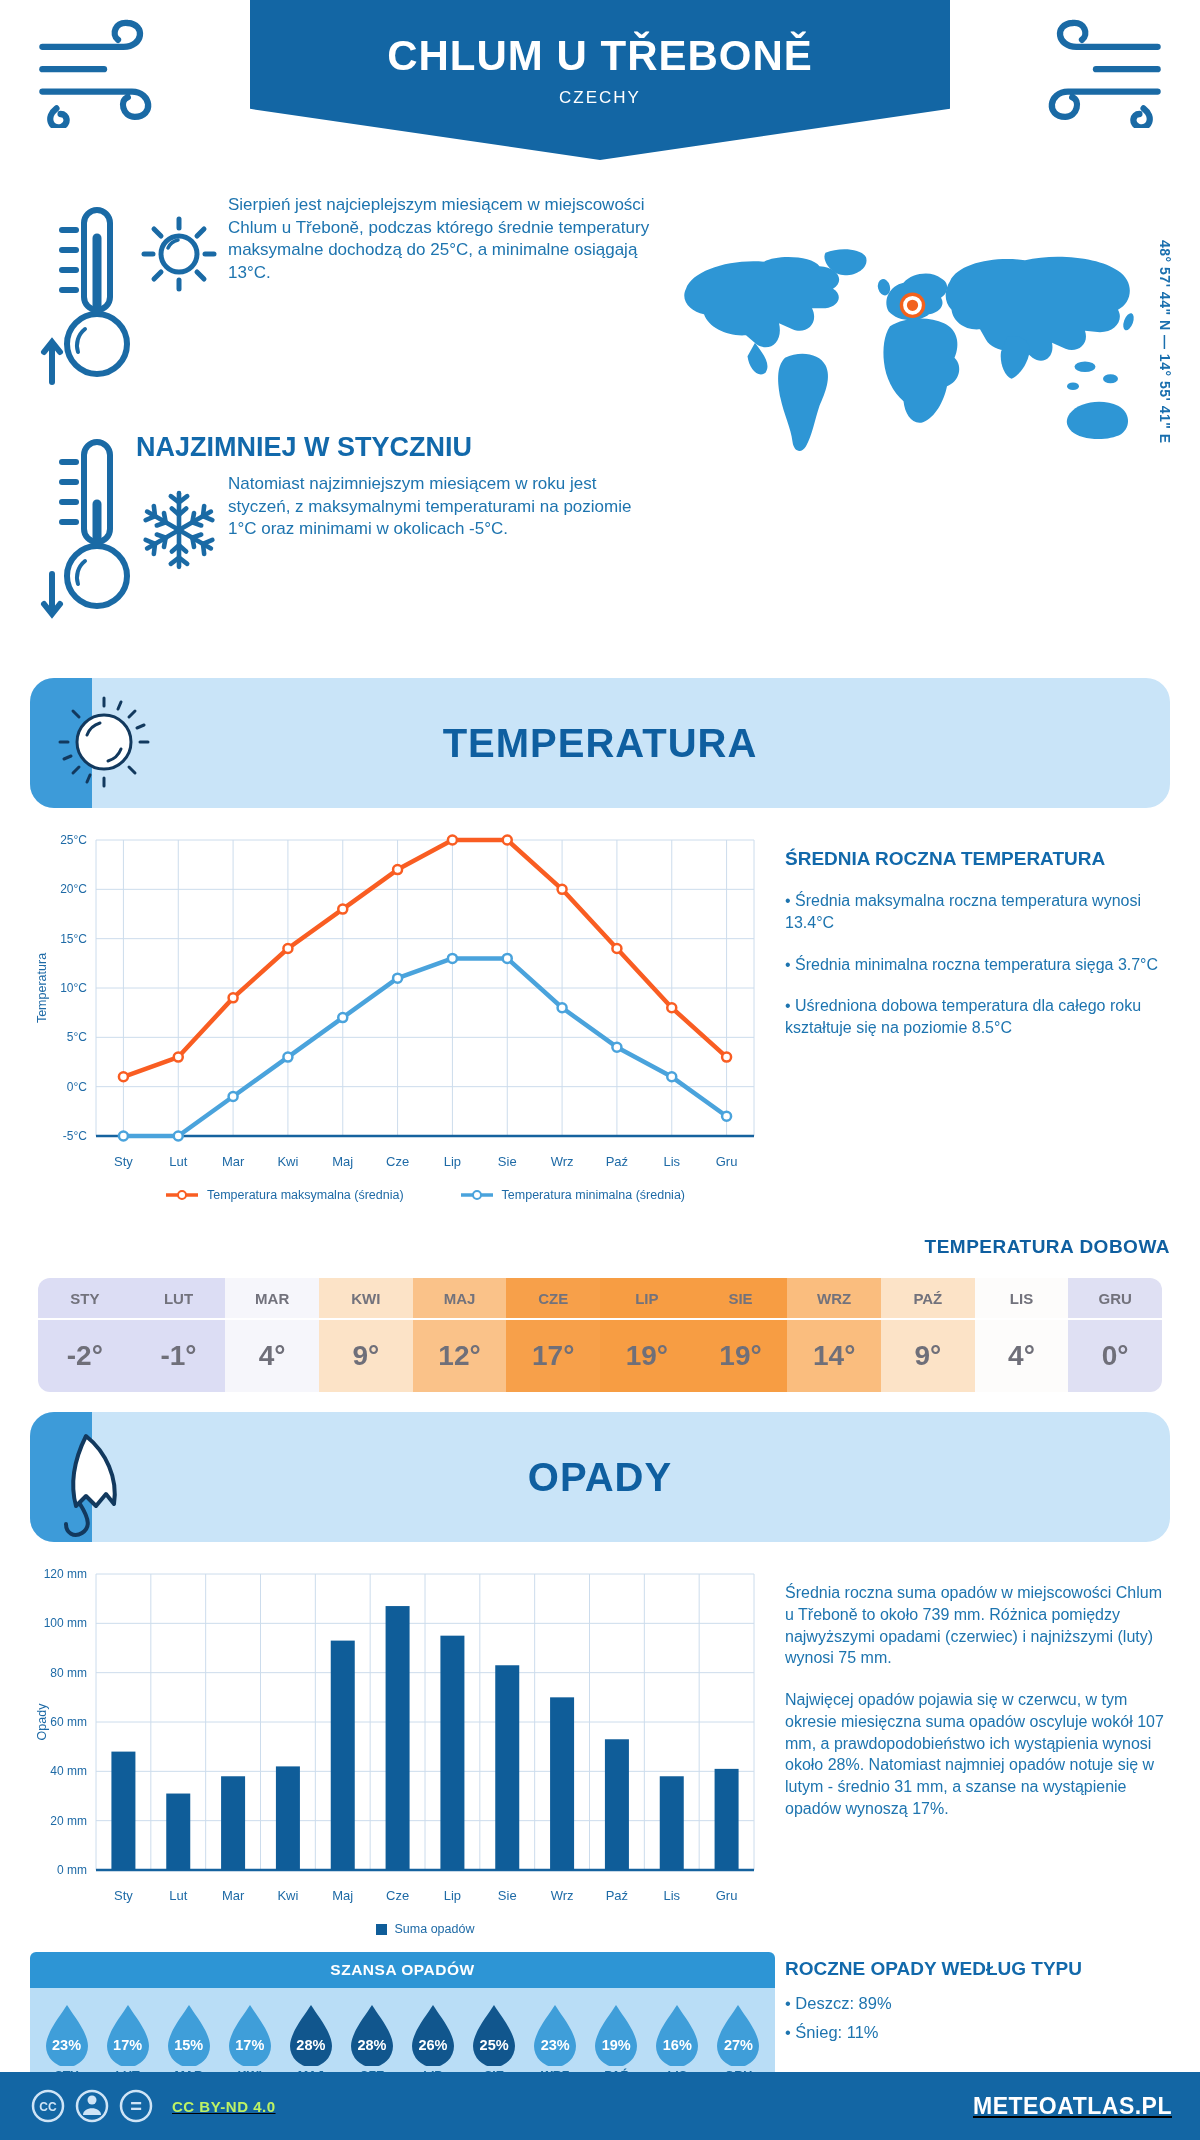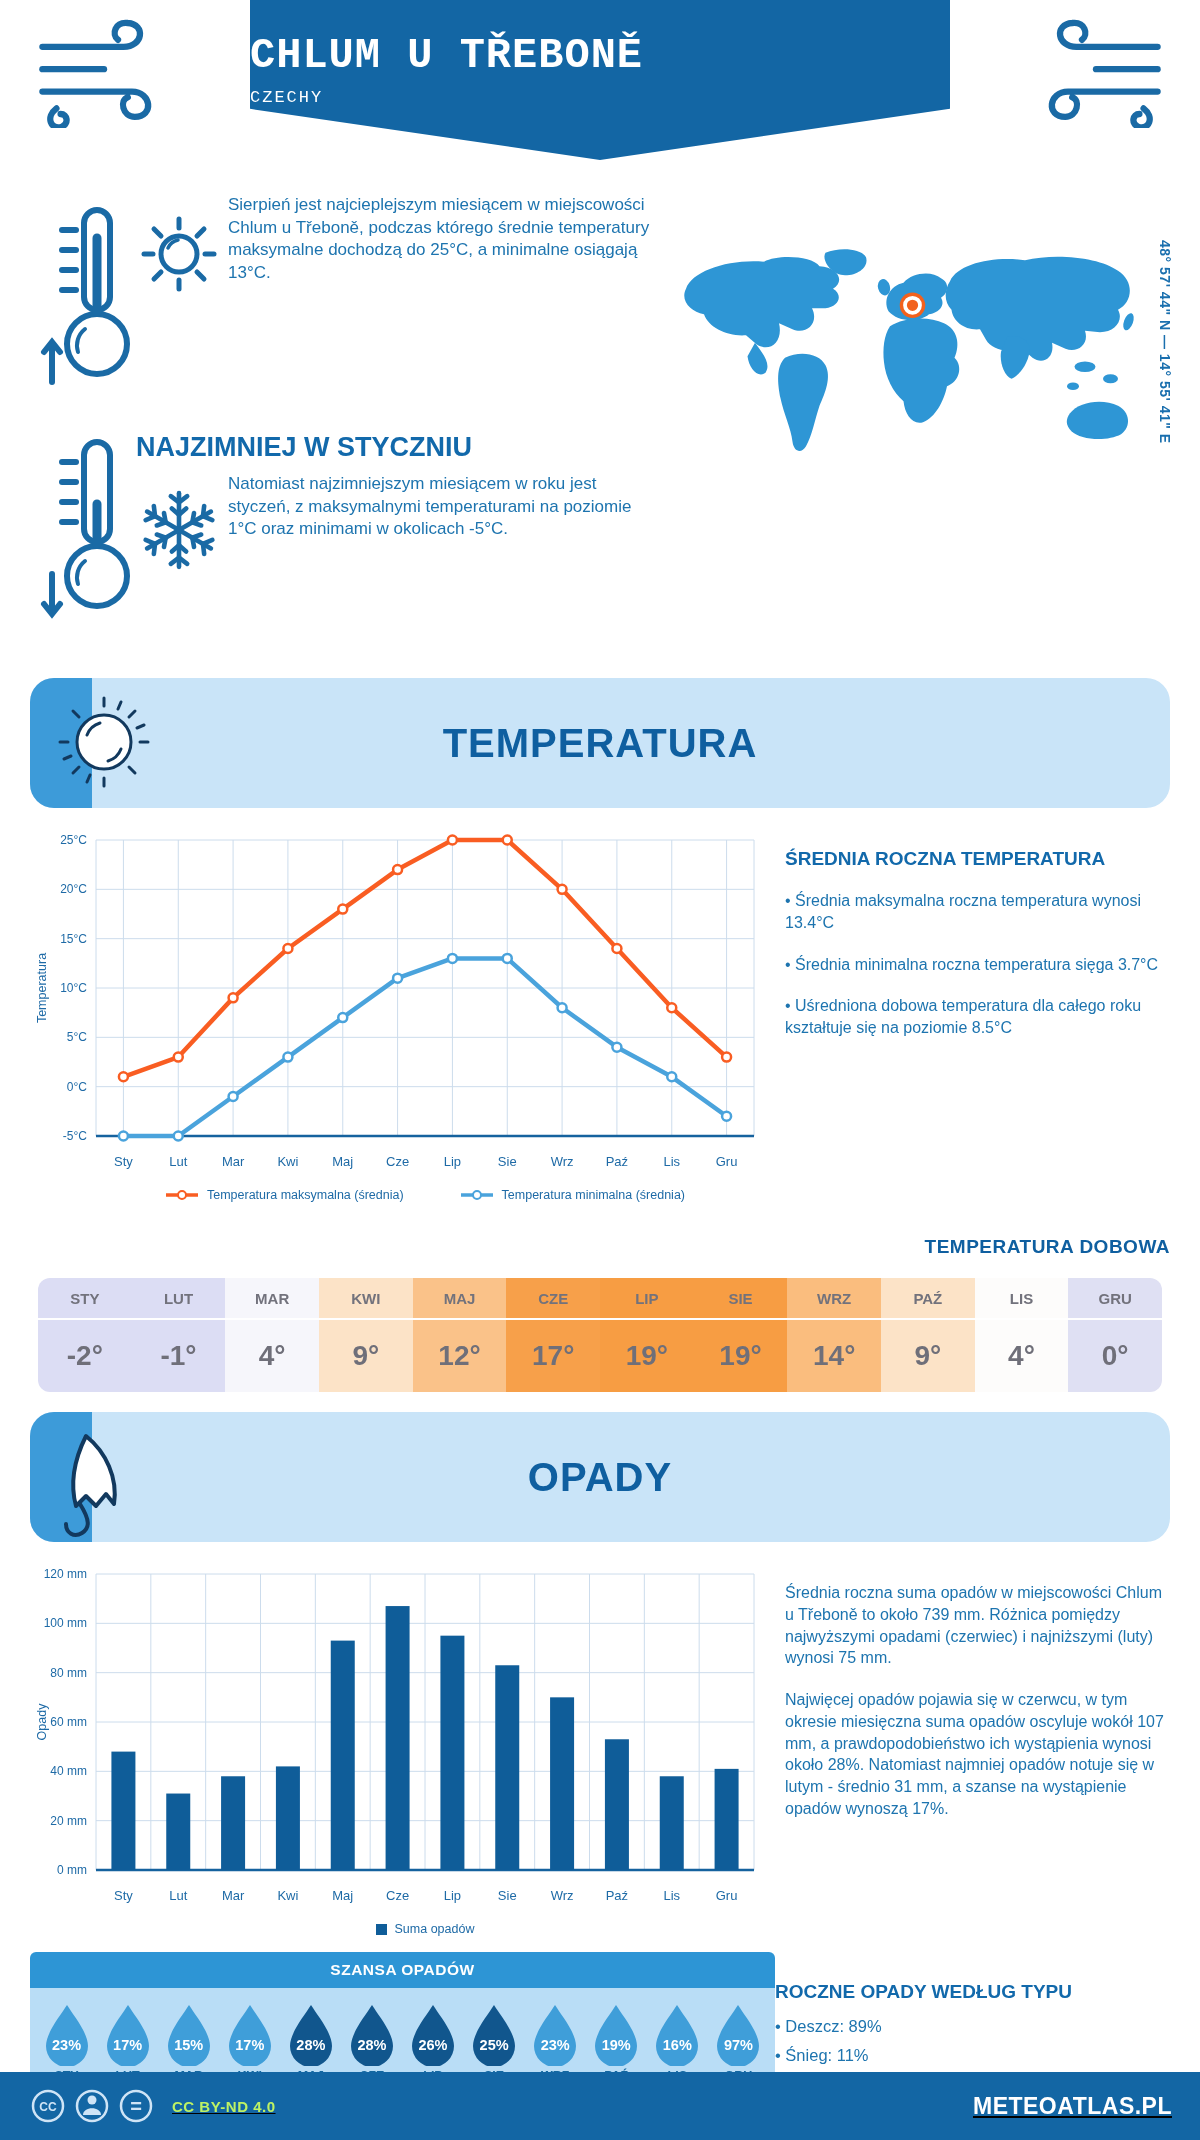--- a/index.html
+++ b/index.html
@@ -6,21 +6,21 @@
   body{font-family:"Liberation Sans",sans-serif;}
   .page{width:1200px;height:2140px;position:relative;background:#fff;overflow:hidden;}
 
   
   .top{position:relative;height:178px;}
   .wind{position:absolute;top:16px;}
   .wind.left{left:34px;}
   .wind.right{right:34px;}
   .wind.right svg{transform:scaleX(-1);}
   .banner{position:absolute;left:250px;top:0;width:700px;height:160px;background:#1366a4;
-          clip-path:polygon(0 0,100% 0,100% 68%,50% 100%,0 68%);color:#fff;font-family:Liberation Mono, monospace;}
+          clip-path:polygon(0 0,100% 0,100% 68%,50% 100%,0 68%);text-align:center;color:#fff;}
   .banner h1{margin:32px 0 8px;font-size:42px;letter-spacing:1px;}
   .banner .sub{font-size:17px;letter-spacing:2px;}
 
   
   .intro{display:flex;padding:16px 10px 0 40px;}
   .intro-left{width:625px;}
   .highlight{display:flex;margin-bottom:30px;}
   .thermo{flex:0 0 96px;padding-top:8px;}
   .hl-body h2{color:#1269ab;font-size:27px;margin:6px 0 10px;}
   .hl-row{display:flex;align-items:flex-start;}
@@ -56,21 +56,21 @@
   
   .block-content2{display:flex;margin-top:16px;}
   .chance{width:745px;}
   .chance-head{height:36px;background:#2d95d5;color:#fff;text-align:center;line-height:36px;
                font-weight:bold;font-size:15.5px;letter-spacing:.5px;border-radius:6px 6px 0 0;}
   .chance-body{background:#b9ddf6;display:flex;justify-content:space-around;padding:16px 6px 12px;border-radius:0 0 6px 6px;}
   .drop-item{width:54px;text-align:center;position:relative;}
   .drop-item svg{display:block;margin:0 auto;}
   .pct{position:absolute;top:33px;left:0;right:0;color:#fff;font-weight:bold;font-size:14.5px;}
   .dmon{display:block;margin-top:3px;color:#14679f;font-weight:bold;font-size:12.5px;}
-  .type-aside{width:385px;padding-top:6px;margin-top:23px;}
+  .type-aside{width:385px;padding-top:6px;padding-left:10px;}
   .type-aside h3{color:#1269ab;font-size:19px;margin:0 0 14px;}
   .type-aside p{color:#1d74af;font-size:16.5px;margin:0 0 10px;}
 
   
   .footer{position:absolute;bottom:0;left:0;right:0;height:68px;background:#1366a4;display:flex;align-items:center;padding:0 28px;box-sizing:border-box;text-decoration:underline;}
   .license{color:#bef264;font-weight:bold;font-size:15px;margin-left:14px;letter-spacing:.5px;}
   .site{margin-left:auto;color:#fff;font-weight:bold;font-size:23px;letter-spacing:.5px;}
 </style>
 </head>
 <body>
@@ -547,21 +547,21 @@
               <svg width="46" height="62" viewBox="0 0 46 62">
                 <path d="M23 1 C30 12 44 29 44 42 A21 21 0 0 1 2 42 C2 29 16 12 23 1 Z" fill="#3f9ed9"></path>
               </svg>
               <span class="pct">16%</span>
               <span class="dmon">LIS</span>
             </div>
             <div class="drop-item">
               <svg width="46" height="62" viewBox="0 0 46 62">
                 <path d="M23 1 C30 12 44 29 44 42 A21 21 0 0 1 2 42 C2 29 16 12 23 1 Z" fill="#3f9ed9"></path>
               </svg>
-              <span class="pct">97%</span>
+              <span class="pct">27%</span>
               <span class="dmon">GRU</span>
             </div>
           </div>
       </div>
       <aside class="type-aside">
         <h3>ROCZNE OPADY WEDŁUG TYPU</h3>
         <p>• Deszcz: 89%</p>
         <p>• Śnieg: 11%</p>
       </aside>
     </div>

